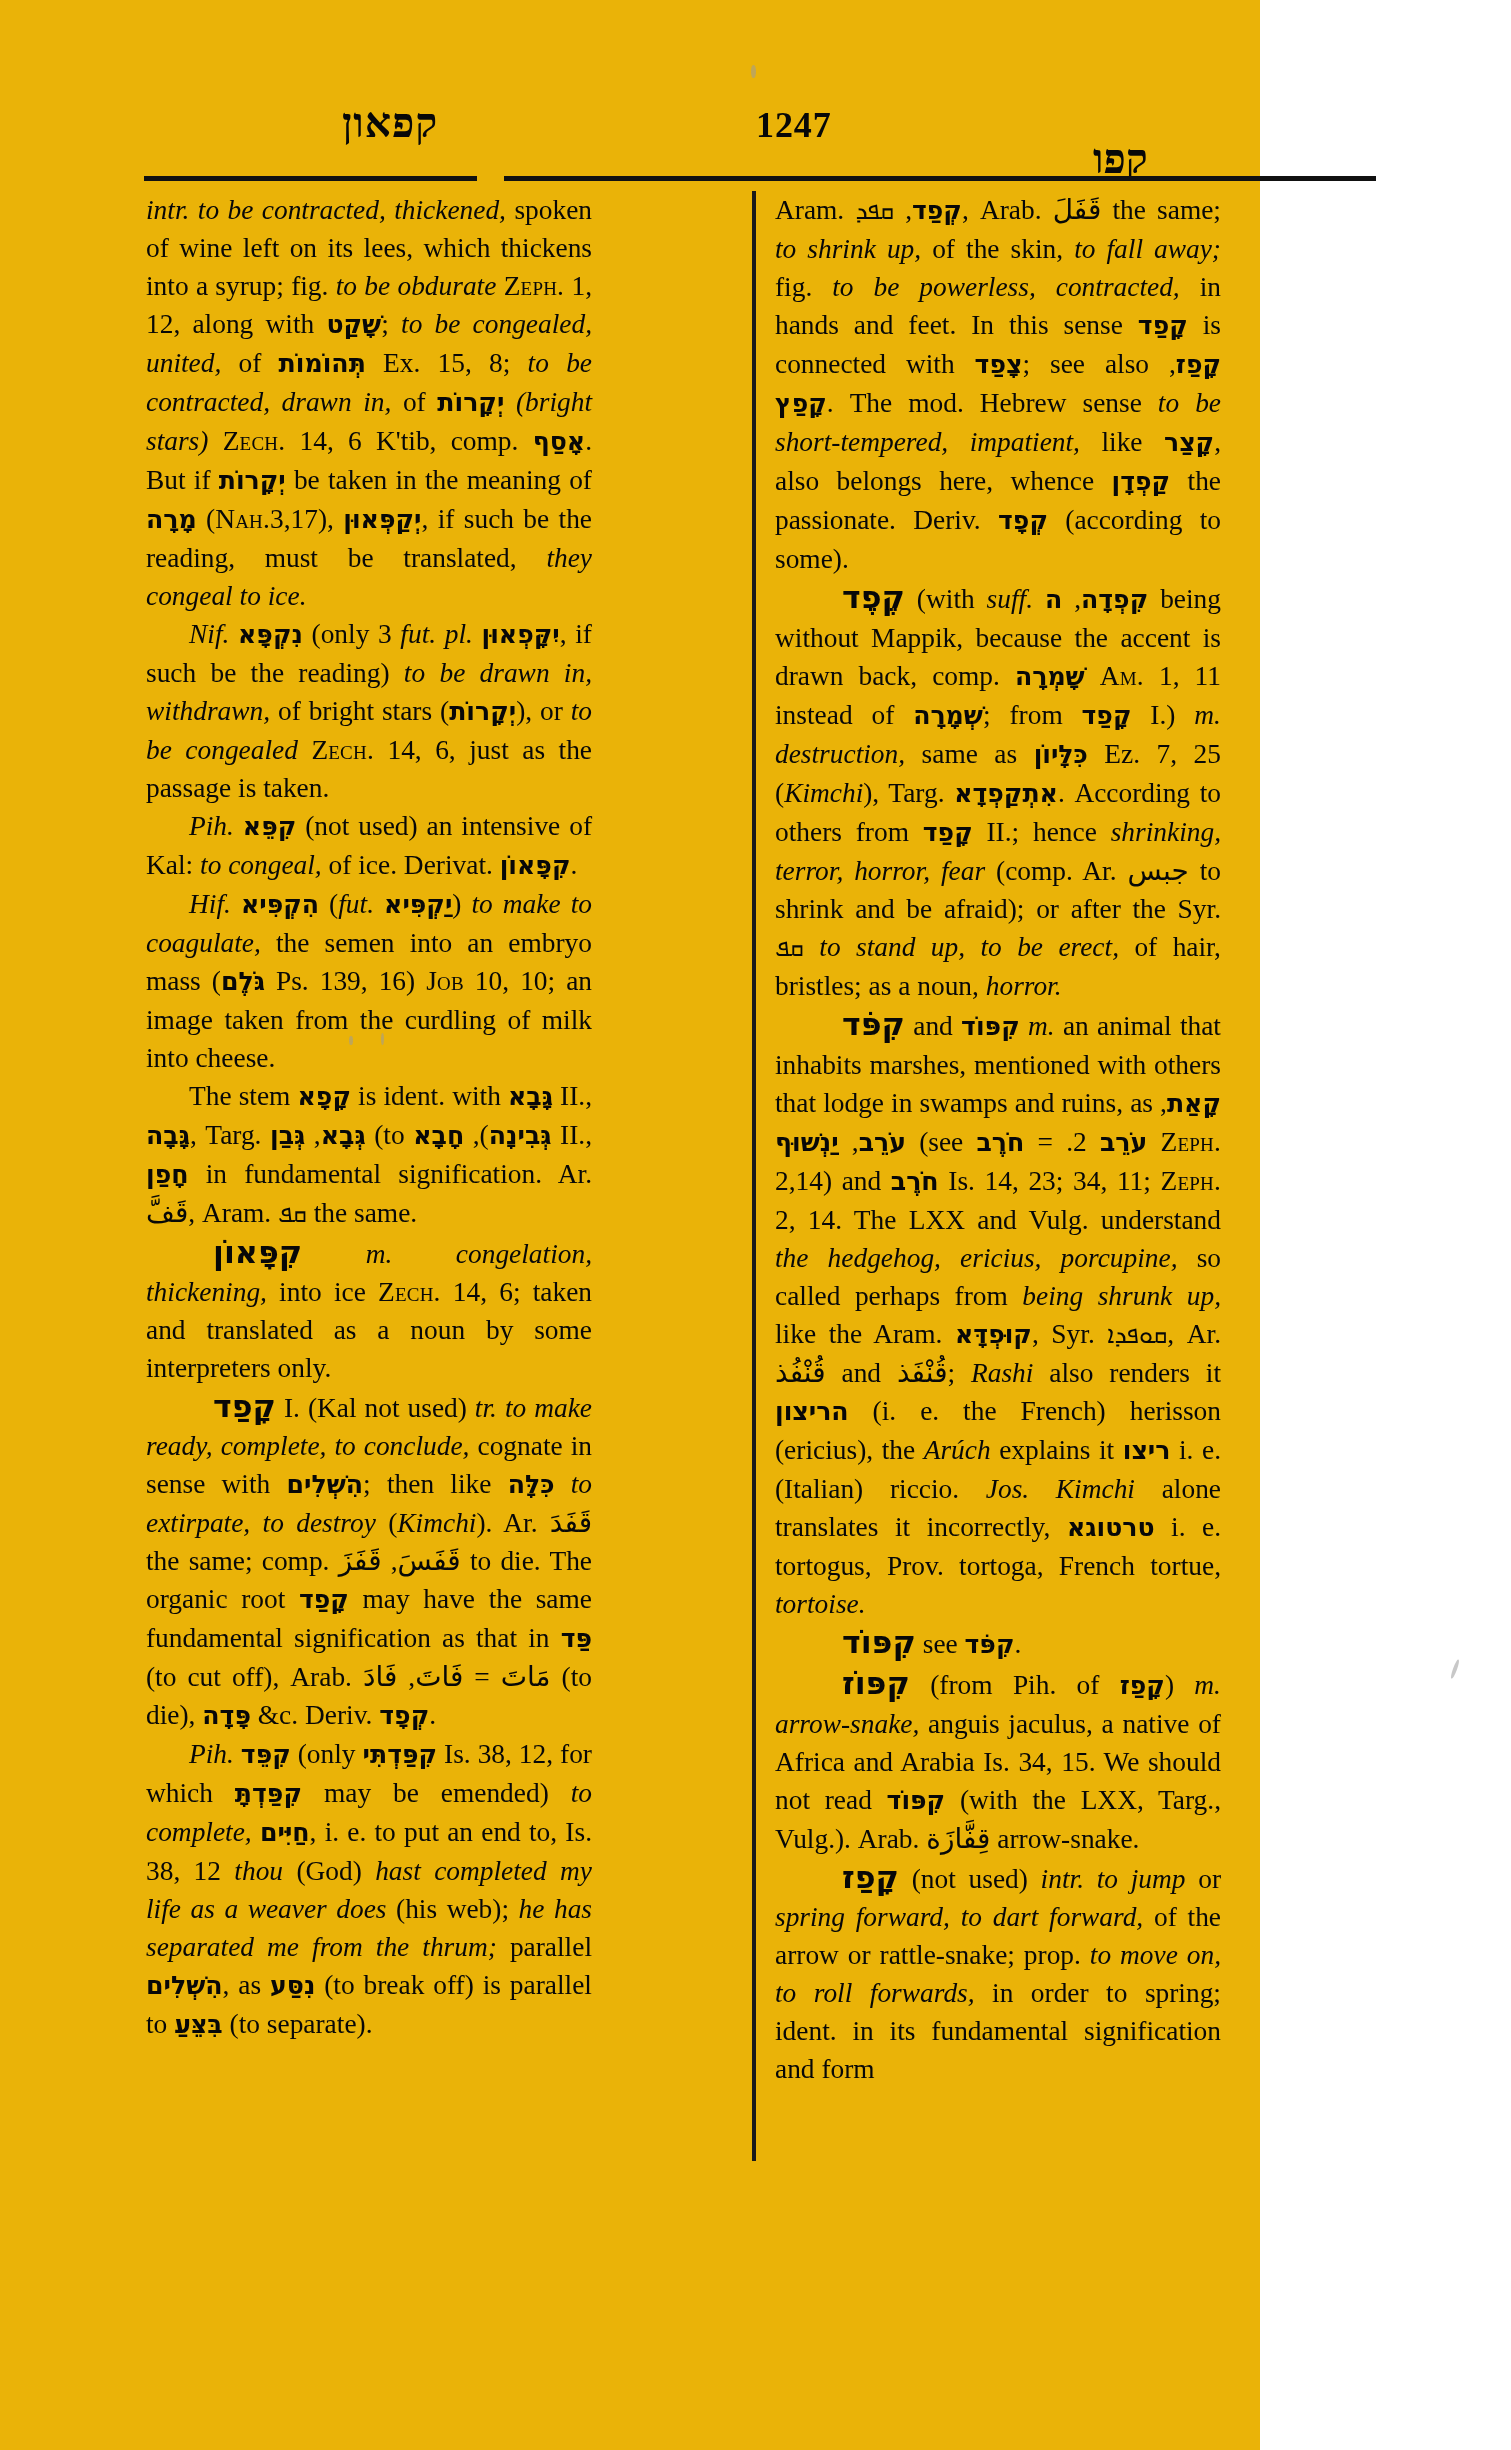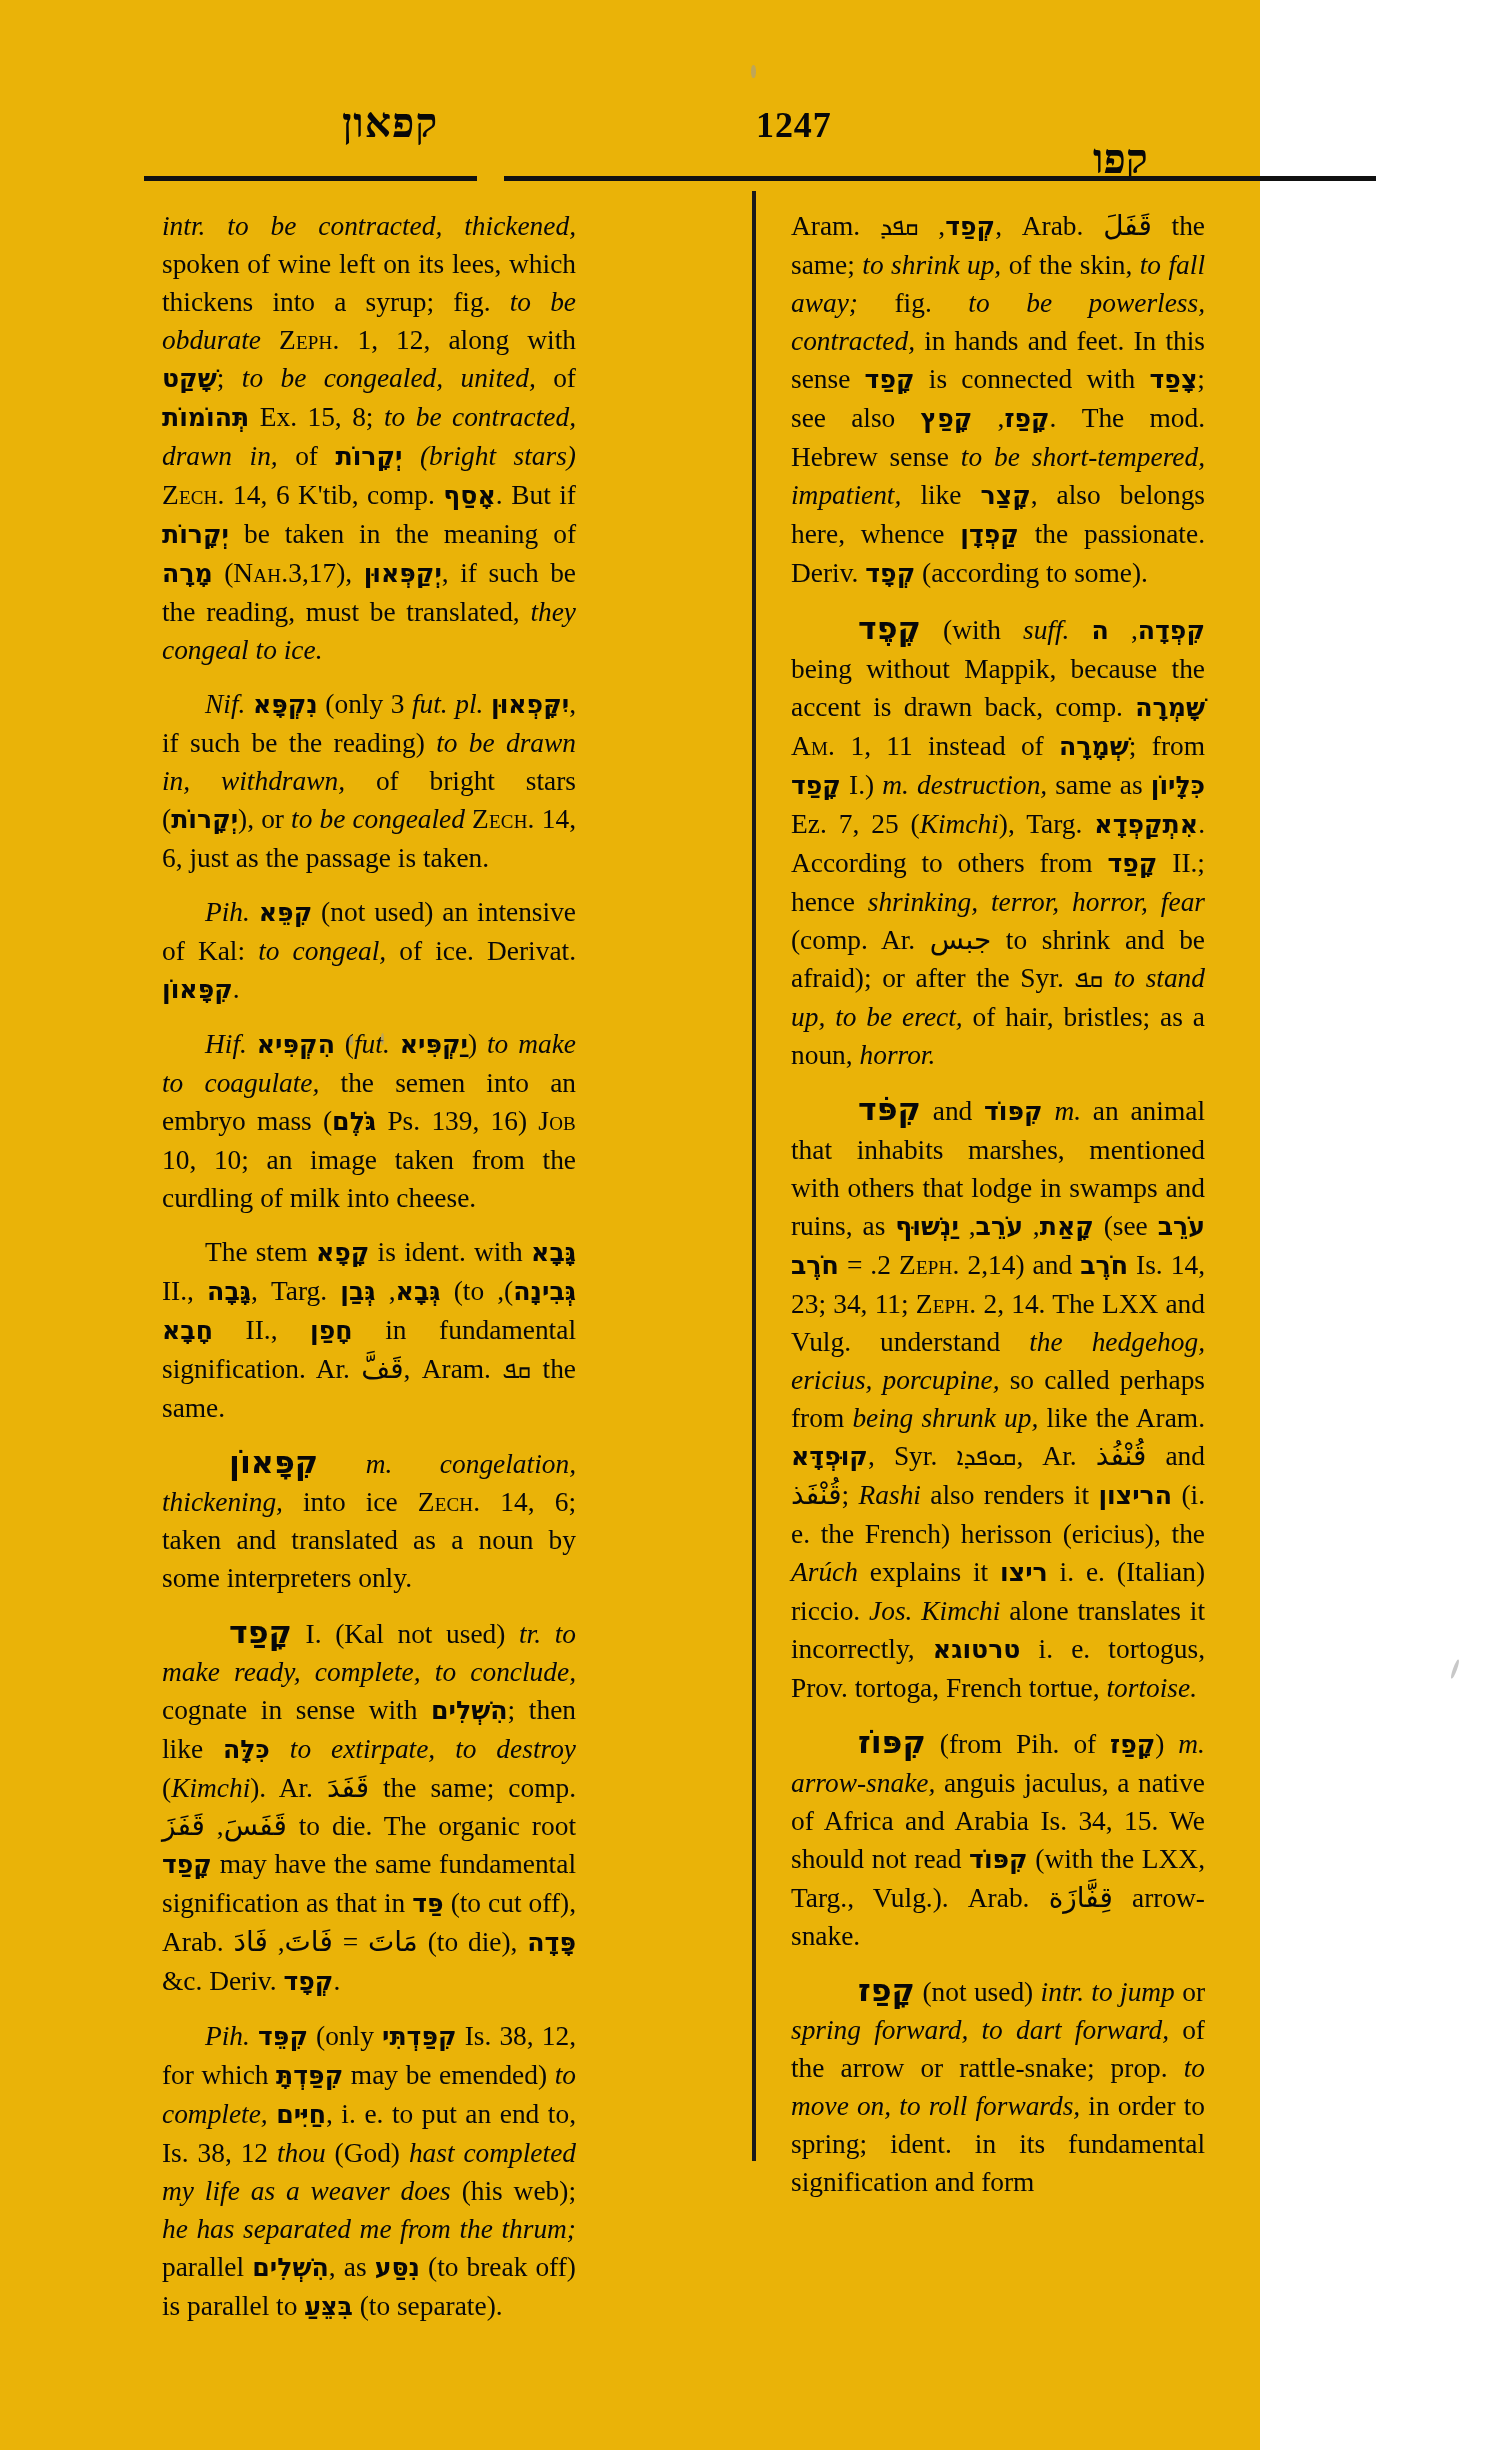--- a/index.html
+++ b/index.html
@@ -83,21 +83,21 @@
     font-size: 27.4px;
     line-height: 38px;
     text-align: justify;
     text-justify: inter-word;
     hyphens: none;
   }
   .col-left  { left: 146px; }
   .col-right { left: 775px; }
 
   .col p {
-    margin: 16px;
+    margin: 0;
   }
   .col p.indent {
     text-indent: 43px;
   }
   .col p.indent-big {
     text-indent: 67px;
   }
 
   
   .it { font-style: italic; }
@@ -203,20 +203,23 @@
 
     <p class="indent-big">
       <span class="hw">קֶפֶד</span> (with <span class="it">suff.</span> <span class="heb">קִפְדָה</span>, <span class="heb">ה</span> being without Mappik, because the accent is drawn back, comp. <span class="heb">שָׁמְרָה</span> <span class="sc">Am.</span> 1, 11 instead of <span class="heb">שְׁמָרָה</span>; from <span class="heb">קָפַד</span> I.) <span class="it">m. destruction,</span> same as <span class="heb">כִּלָּיוֹן</span> Ez. 7, 25 (<span class="it">Kimchi</span>), Targ. <span class="heb">אִתְקַפְדָא</span>. According to others from <span class="heb">קָפַד</span> II.; hence <span class="it">shrinking, terror, horror, fear</span> (comp. Ar. <span class="ar">جبس</span> to shrink and be afraid); or after the Syr. <span class="syr">ܩܦ</span> <span class="it">to stand up, to be erect,</span> of hair, bristles; as a noun, <span class="it">horror.</span>
     </p>
 
     <p class="indent-big">
       <span class="hw">קִפֹּד</span> and <span class="heb">קִפּוֹד</span> <span class="it">m.</span> an animal that inhabits marshes, mentioned with others that lodge in swamps and ruins, as <span class="heb">קָאַת</span>, <span class="heb">עֹרֵב</span>, <span class="heb">יַנְשׁוּף</span> (see <span class="heb">עֹרֵב</span> 2. = <span class="heb">חֹרֶב</span> <span class="sc">Zeph.</span> 2,14) and <span class="heb">חֹרֶב</span> Is. 14, 23; 34, 11; <span class="sc">Zeph.</span> 2, 14. The LXX and Vulg. understand <span class="it">the hedgehog, ericius, porcupine,</span> so called perhaps from <span class="it">being shrunk up,</span> like the Aram. <span class="heb">קוּפְדָּא</span>, Syr. <span class="syr">ܩܘܦܕܐ</span>, Ar. <span class="ar">قُنْفُذ</span> and <span class="ar">قُنْفَذ</span>; <span class="it">Rashi</span> also renders it <span class="heb">הריצון</span> (i. e. the French) herisson (ericius), the <span class="it">Arúch</span> explains it <span class="heb">ריצו</span> i. e. (Italian) riccio. <span class="it">Jos. Kimchi</span> alone translates it incorrectly, <span class="heb">טרטוגא</span> i. e. tortogus, Prov. tortoga, French tortue, <span class="it">tortoise.</span>
     </p>
 
 
+    <p class="indent-big">
+      <span class="hw">קִפּוֹד</span> see <span class="heb">קִפֹּד</span>.
+    </p>
 
     <p class="indent-big">
       <span class="hw">קִפּוֹז</span> (from Pih. of <span class="heb">קָפַז</span>) <span class="it">m. arrow-snake,</span> anguis jaculus, a native of Africa and Arabia Is. 34, 15. We should not read <span class="heb">קִפּוֹד</span> (with the LXX, Targ., Vulg.). Arab. <span class="ar">قِفَّازَة</span> arrow-snake.
     </p>
 
     <p class="indent-big">
       <span class="hw">קָפַז</span> (not used) <span class="it">intr. to jump</span> or <span class="it">spring forward, to dart forward,</span> of the arrow or rattle-snake; prop. <span class="it">to move on, to roll forwards,</span> in order to spring; ident. in its fundamental signification and form
     </p>
 
   </div>

